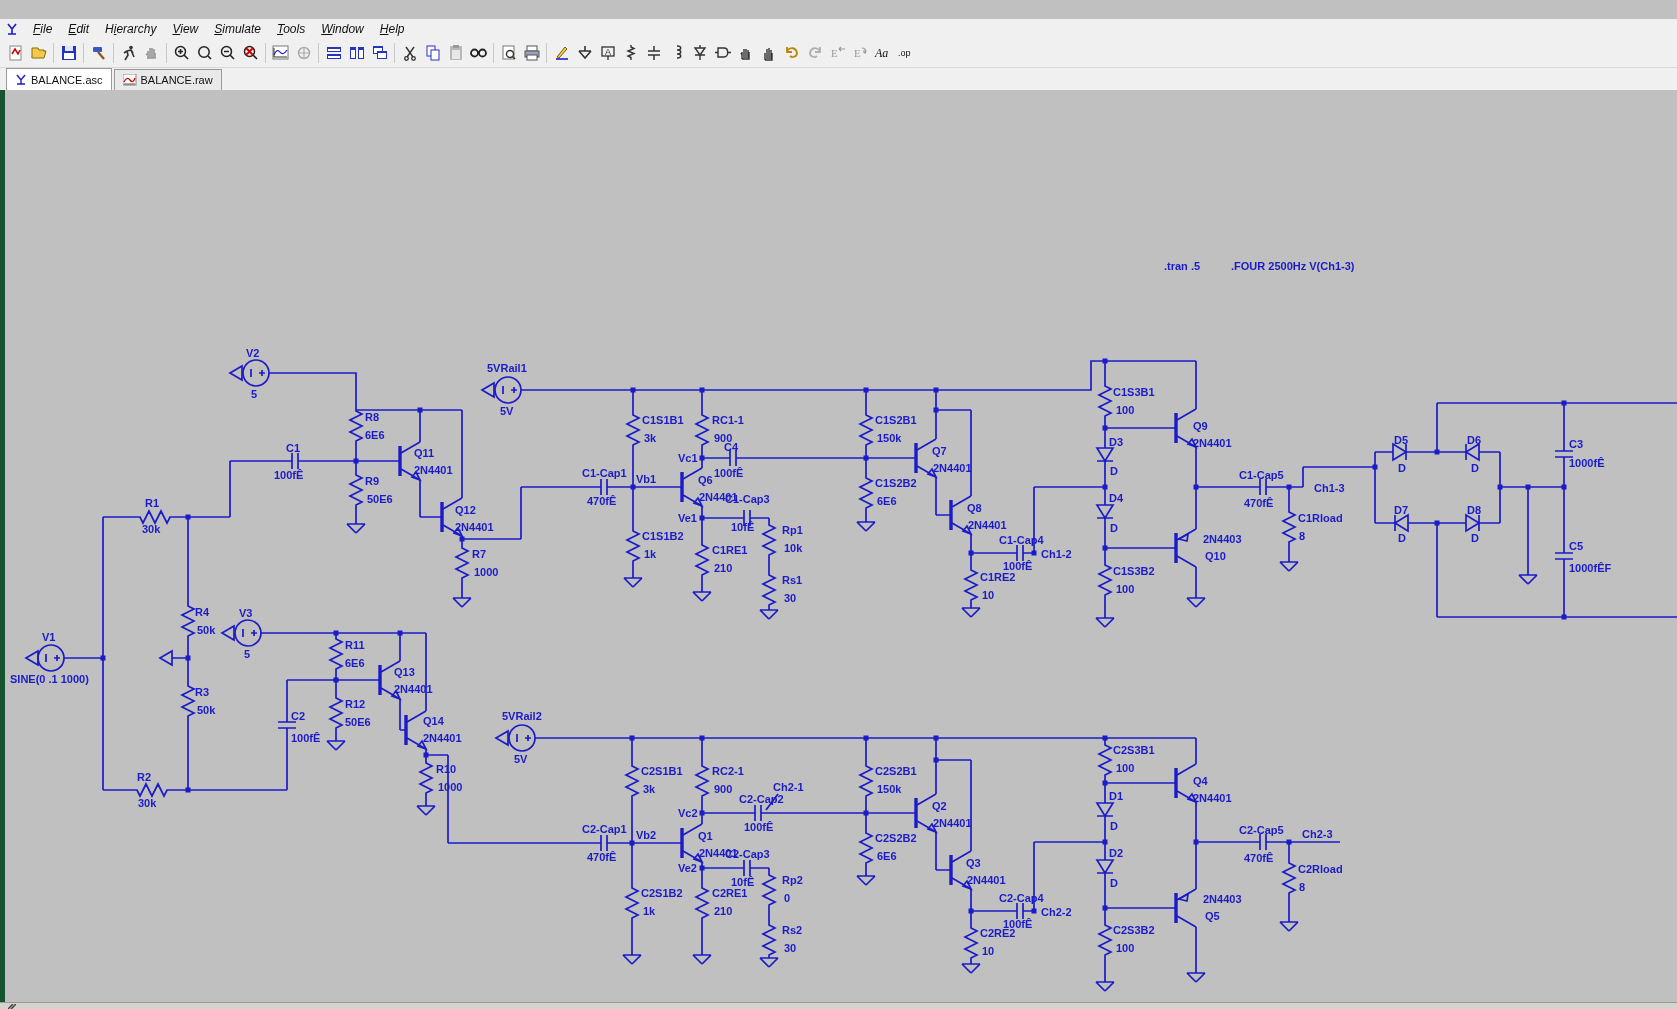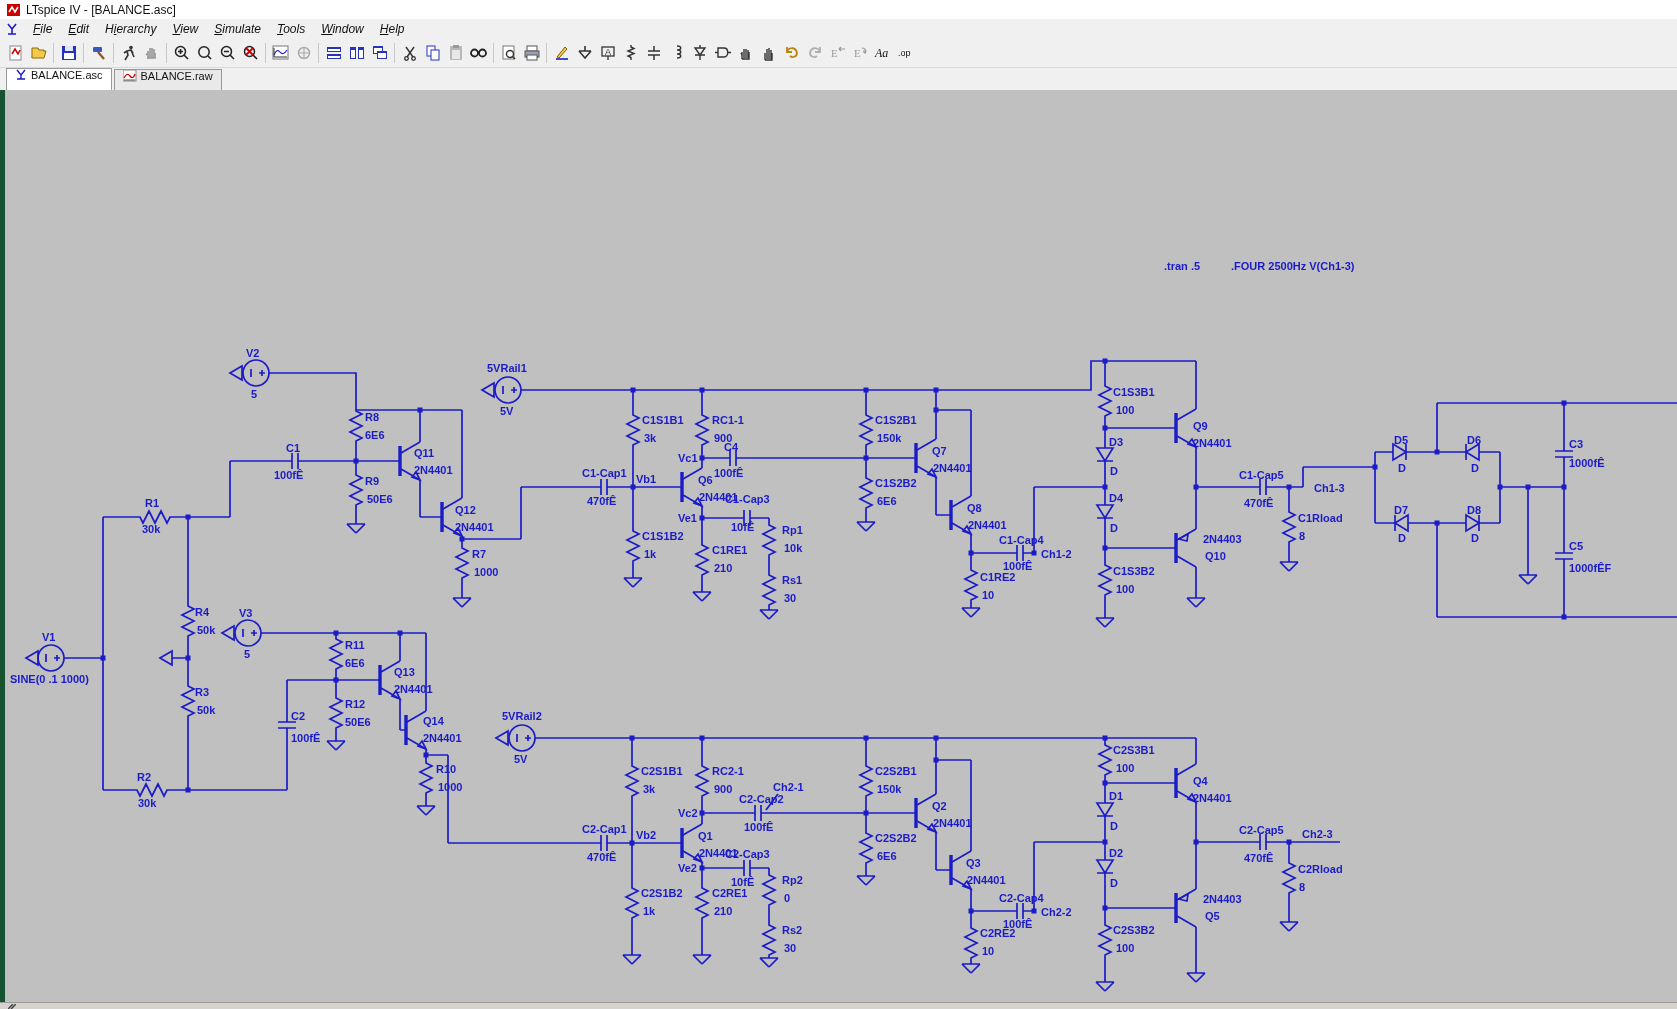--- a/index.html
+++ b/index.html
@@ -13,21 +13,21 @@
            display:flex;align-items:center;font-size:12px;color:#111;font-style:italic;}
   .menubar .appico{margin:0 6px 0 5px;}
   .menubar .mi{padding:2px 8px;cursor:default;}
   .menubar .mi u{text-decoration:underline;}
   .toolbar{position:absolute;left:0;top:39px;width:100%;height:29px;background:#f0f0f0;
            border-bottom:1px solid #d9d9d9;display:flex;align-items:center;padding-left:4px;box-sizing:border-box;}
   .tb{width:23px;height:22px;display:flex;align-items:center;justify-content:center;}
   .tsep{width:1px;height:20px;background:#c8c8c8;margin:0 3px;}
   .tabbar{position:absolute;left:0;top:68px;width:100%;height:22px;background:#f0f0f0;
           display:flex;align-items:flex-end;padding-left:6px;box-sizing:border-box;}
-  .tab{height:20px;display:flex;gap:4px;padding:0 8px;font-size:11px;color:#111;
+  .tab{height:20px;display:flex;align-items:center;gap:4px;padding:0 8px;font-size:11px;color:#111;
        border:1px solid #9a9a9a;border-bottom:none;background:#e9e9e9;margin-right:2px;}
   .tab.active{background:#ffffff;height:21px;}
   .canvas{position:absolute;left:0;top:90px;width:1677px;height:912px;background:#c0c0c0;
           border-left:5px solid #14532d;box-sizing:border-box;}
   .statusbar{position:absolute;left:0;top:1002px;width:100%;height:7px;background:#d6d3ce;
              border-top:1px solid #9a9a9a;box-sizing:border-box;}
   .statusbar .g{position:absolute;left:8px;top:1px;width:8px;height:5px;}
   
   .sch{display:block;}
   .sch .w{fill:none;stroke:#1b1bc8;stroke-width:1.7;}
@@ -35,27 +35,20 @@
   .sch .bar{fill:none;stroke:#1b1bc8;stroke-width:3.4;}
   .sch .j{fill:#1b1bc8;stroke:none;}
   .sch text{fill:#1b1bc8;font:bold 11px "Liberation Sans",sans-serif;}
   .ticon{display:block;}
 </style>
 </head>
 <body>
 
 <div id="app">
 
-  <div class="titlebar">
-    <svg width="14" height="14">
-      <rect x="0" y="1" width="13" height="12" fill="#cc0000"></rect>
-      <path d="M2 9 L5 4 L8 9 L11 4" stroke="#fff" stroke-width="1.6" fill="none"></path>
-    </svg>
-    <span class="t">LTspice IV - [BALANCE.asc]</span>
-  </div>
 
   <div class="menubar">
     <svg class="appico" width="14" height="14">
       <path d="M3 2 L7 7 L11 2 M7 7 V12 M3 12 H11" stroke="#1b1bc8" stroke-width="1.6" fill="none"></path>
     </svg>
     <span class="mi"><u>F</u>ile</span>
     <span class="mi"><u>E</u>dit</span>
     <span class="mi">H<u>i</u>erarchy</span>
     <span class="mi"><u>V</u>iew</span>
     <span class="mi"><u>S</u>imulate</span>

